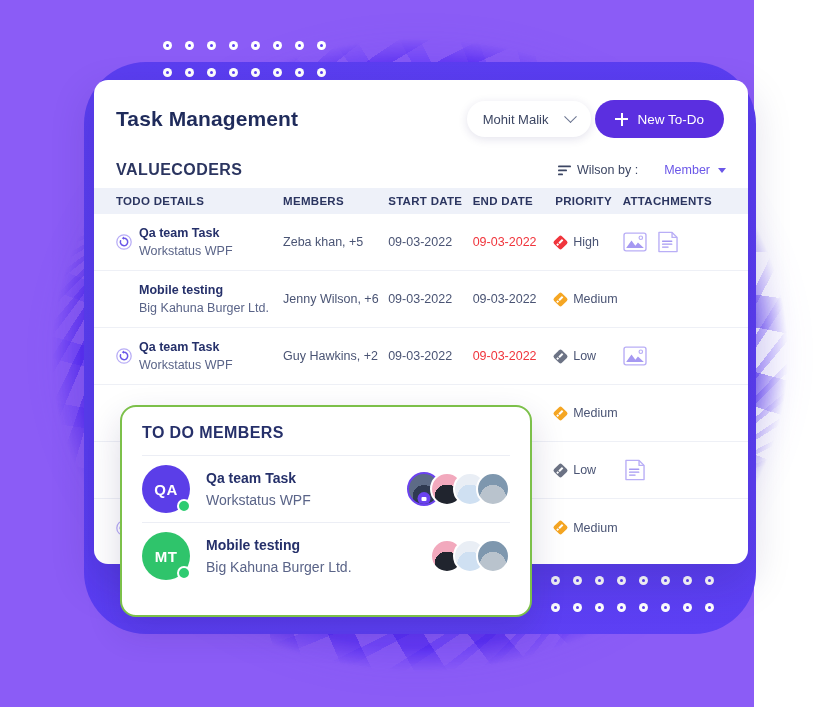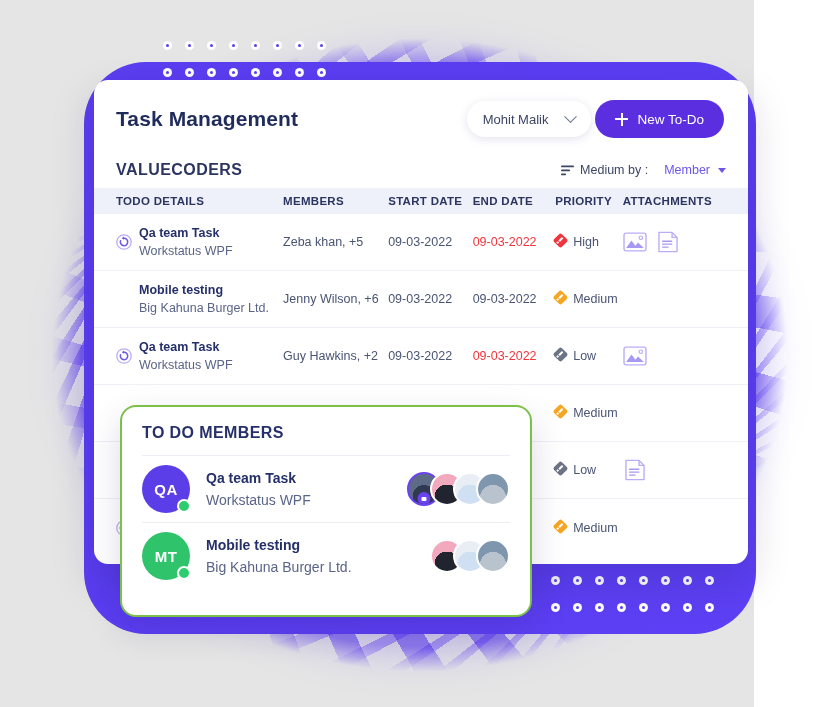--- a/index.html
+++ b/index.html
@@ -9,21 +9,21 @@
     height: 707px;
     overflow: hidden;
     background: #ffffff;
     font-family: "Liberation Sans", sans-serif;
   }
 
   #stage {
     position: relative;
     width: 754px;
     height: 707px;
-    background: #e5e5e5;
+    background: #8b5cf6;
   }
 
   
   .blob-outer {
     position: absolute;
     left: 44px;
     top: 30px;
     width: 752px;
     height: 650px;
     border-radius: 96px;
@@ -174,21 +174,21 @@
   }
   #group-by {
     display: flex;
     align-items: center;
     gap: 6px;
     font-size: 12.5px;
     color: #3c4663;
     cursor: pointer;
   }
   .filter-icon { display: block; }
-  #group-by-value { color: #6b57e8; margin-left: 10px; }
+  #group-by-value { color: #6b57e8; margin-left: 20px; }
   .caret-down {
     width: 0; height: 0;
     border-left: 4px solid transparent;
     border-right: 4px solid transparent;
     border-top: 5px solid #6b57e8;
     margin-left: 2px;
   }
 
   
   #todo-table { width: 100%; }
@@ -236,21 +236,21 @@
     font-size: 12.5px;
     color: #5a6488;
     line-height: 1.45;
   }
   .cell-text {
     font-size: 12.5px;
     color: #4a5474;
   }
   .date-overdue { color: #f0353c; }
 
-  .prio-cell { display: flex; gap: 7px; }
+  .prio-cell { display: flex; align-items: center; gap: 7px; }
   .prio-dia {
     width: 11px; height: 11px;
     transform: rotate(45deg);
     border-radius: 2px;
     position: relative;
     flex: 0 0 11px;
   }
   .prio-dia::after {
     content: "";
     position: absolute;
@@ -428,21 +428,21 @@
     </div>
 
     <div id="group-bar">
       <div id="org-name">VALUECODERS</div>
       <div id="group-by">
         <svg class="filter-icon" width="13" height="11" viewBox="0 0 13 11">
           <rect x="0" y="0.6" width="13" height="1.7" rx="0.85" fill="#3c4663"></rect>
           <rect x="0" y="4.6" width="9" height="1.7" rx="0.85" fill="#3c4663"></rect>
           <rect x="0" y="8.6" width="5" height="1.7" rx="0.85" fill="#3c4663"></rect>
         </svg>
-        <span>Medium by :</span>
+        <span>Wilson by :</span>
         <span id="group-by-value">Member</span>
         <span class="caret-down"></span>
       </div>
     </div>
 
     <div id="todo-table">
       <div id="table-head">
         <div class="th col-todo">TODO DETAILS</div>
         <div class="th col-member">MEMBERS</div>
         <div class="th col-start">START DATE</div>

